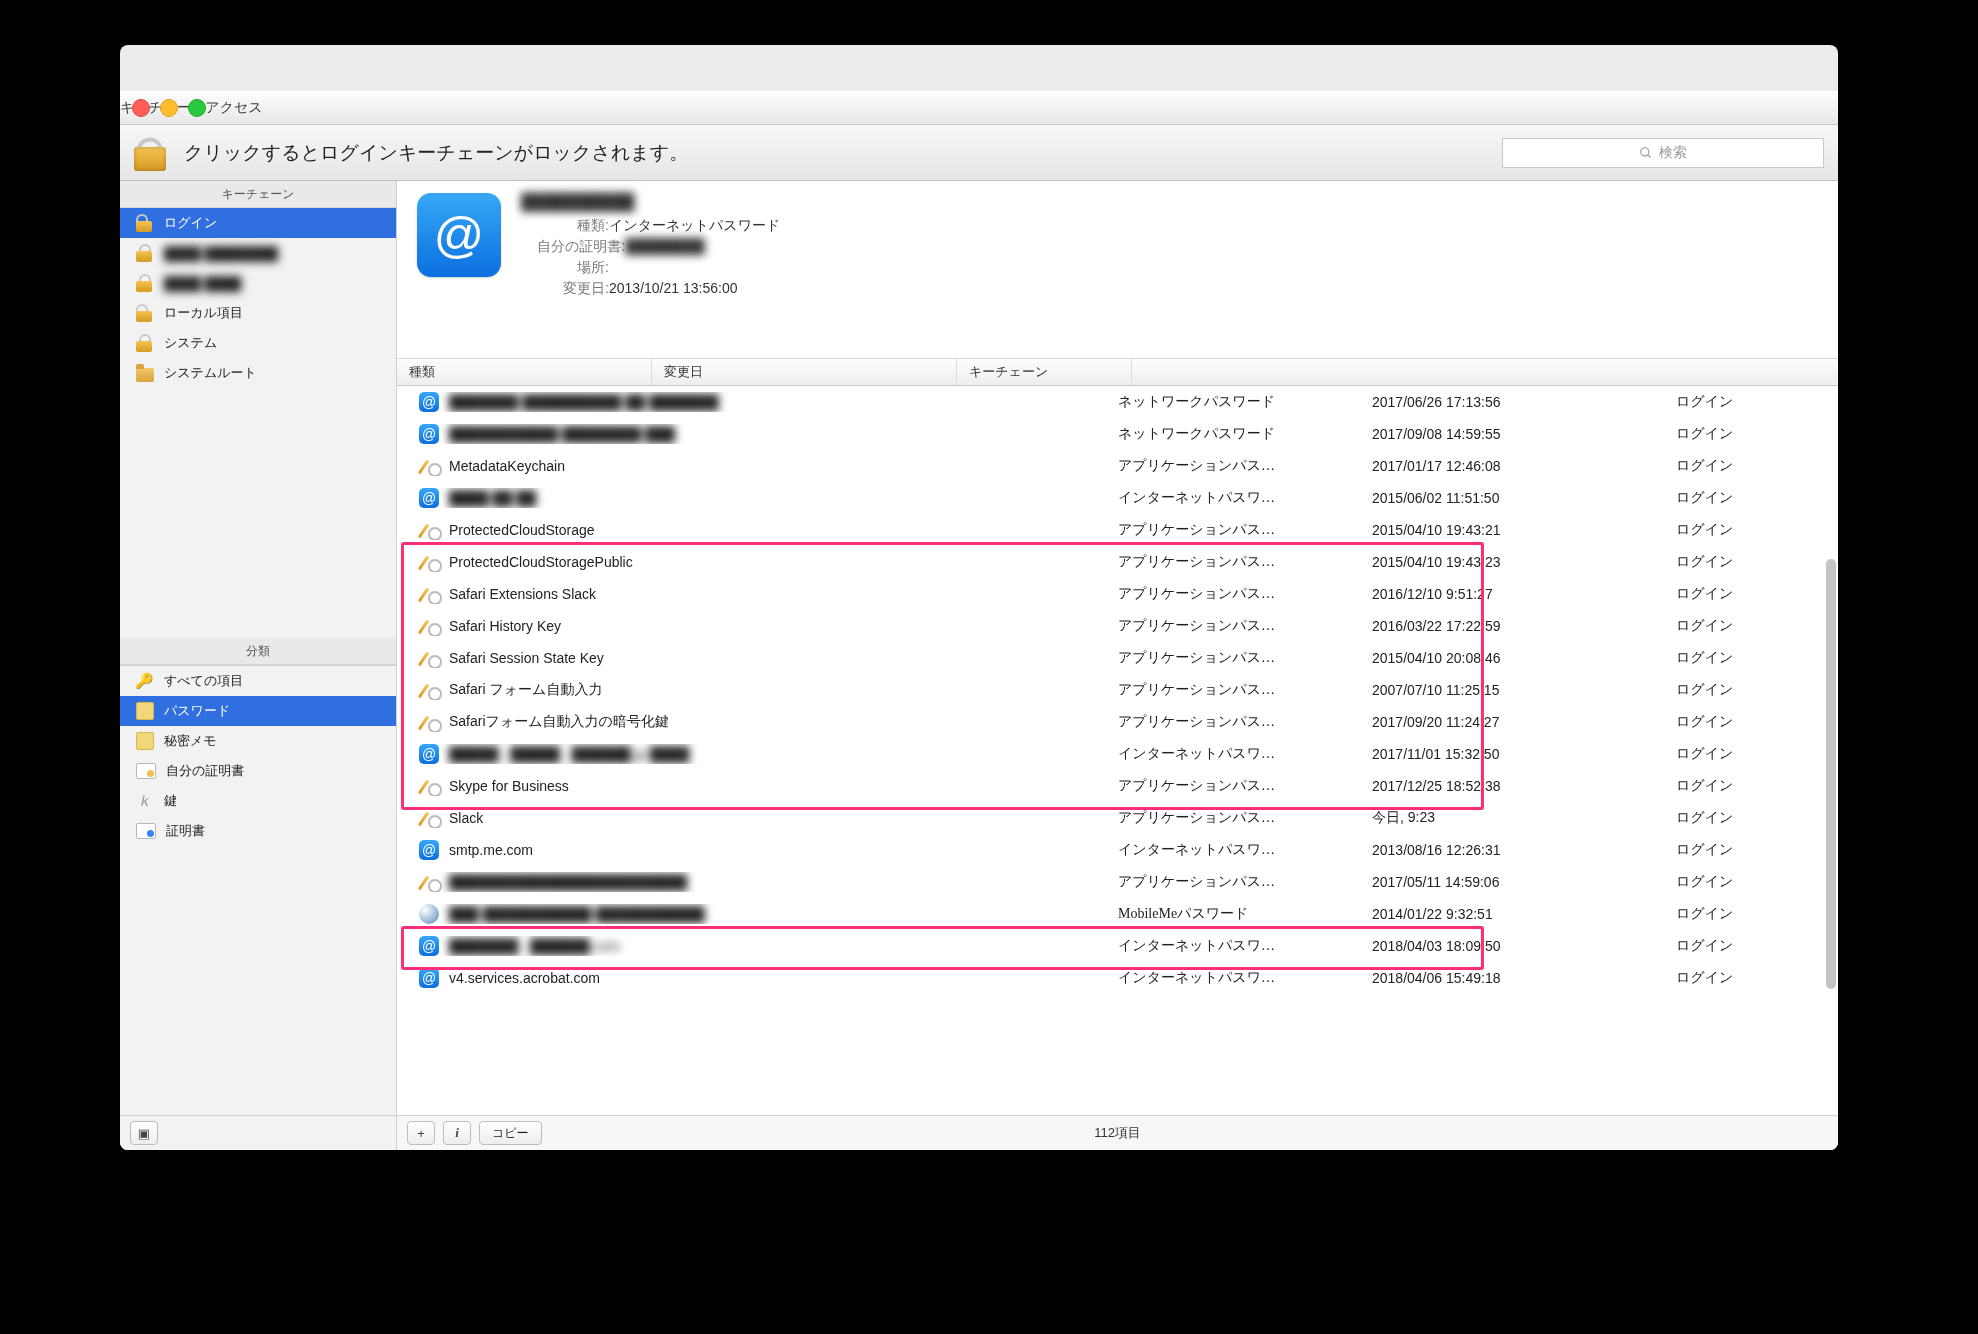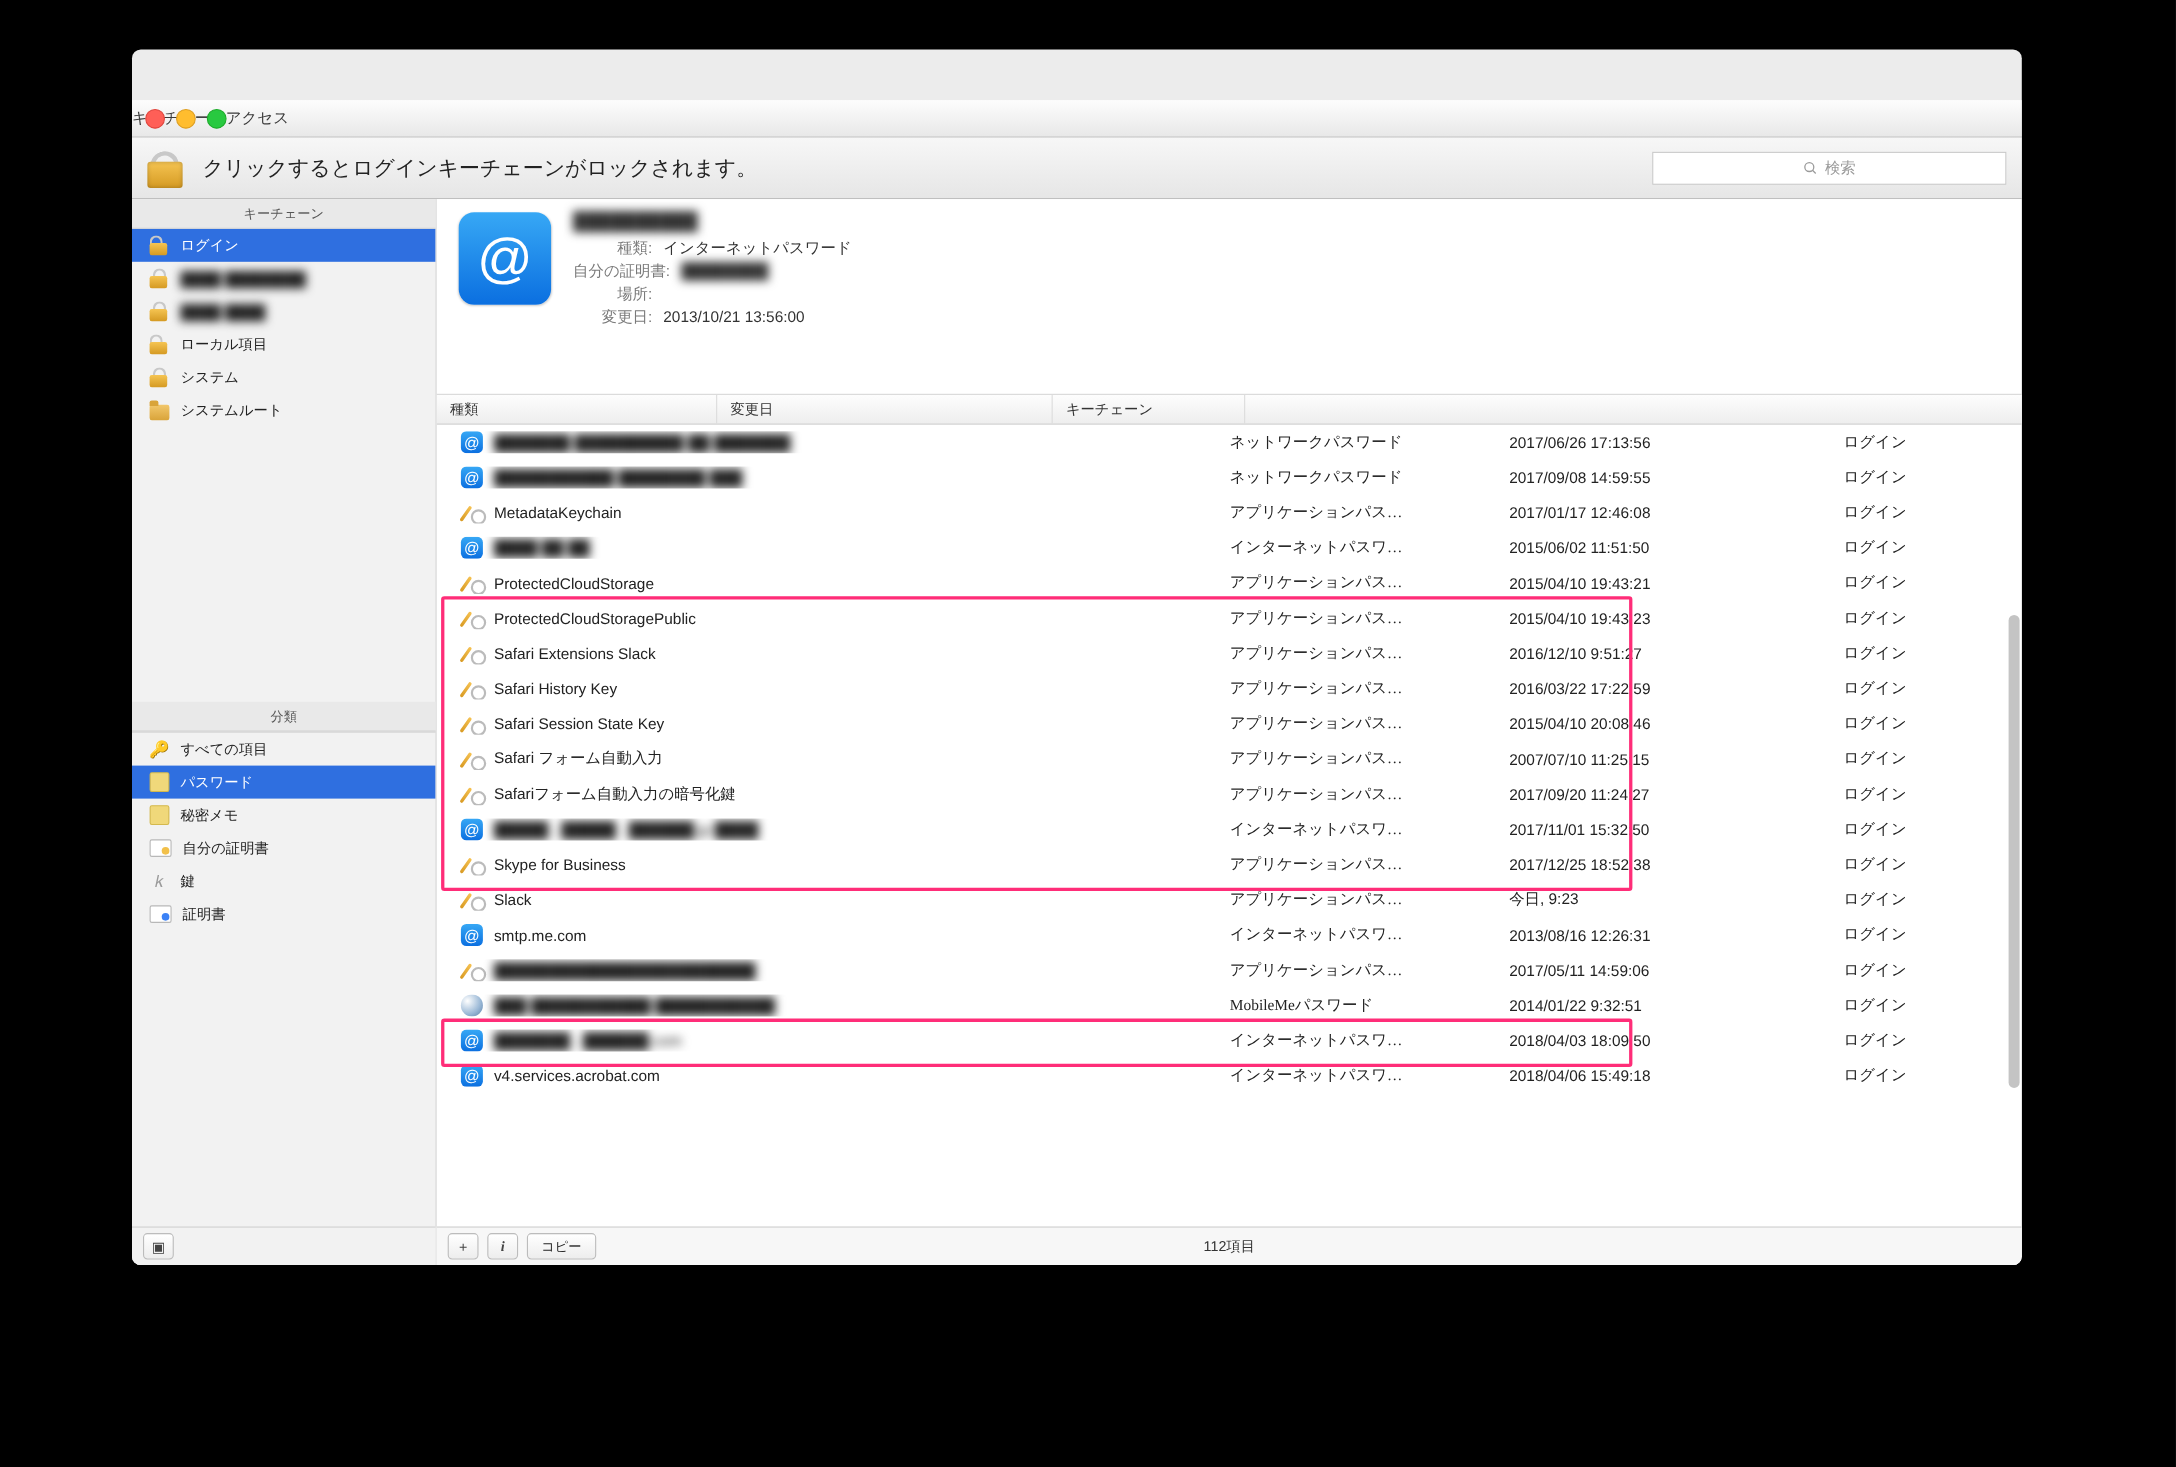--- a/index.html
+++ b/index.html
@@ -46,21 +46,21 @@
   .ic-key{font-size:15px;color:#9a9a9a;}
   .ic-cert{width:18px;height:14px;background:#fff;border:1px solid #b8b8b8;border-radius:2px;position:relative;}
   .ic-cert::after{content:"";position:absolute;right:1px;bottom:1px;width:7px;height:7px;background:#3b82f6;border-radius:50%;}
   .sidepane.bot .sideitem.selected .ic-note{filter:none;}
   
   .main{flex:1;display:flex;flex-direction:column;min-width:0;background:#fff;}
   
   .detail{height:155px;padding:12px 20px 10px 20px;display:flex;gap:20px;border-bottom:1px solid #d8d8d8;}
   .detail .bigicon{width:84px;height:84px;border-radius:14px;background:linear-gradient(#37a8f5,#0b6fe0);display:flex;align-items:center;justify-content:center;color:#fff;font-size:50px;font-weight:500;flex:none;box-shadow:0 1px 2px rgba(0,0,0,.2);}
   .detail .meta{flex:1;font-size:14px;color:#333;}
-  .meta .row{display:flex;gap:10px;margin:3px 0;}
+  .meta .row{display:flex;gap:0;margin:3px 16px;}
   .meta .label{color:#7a7a7a;min-width:72px;text-align:right;}
   .meta h2{margin:0 0 6px 0;font-size:16px;font-weight:600;}
   
   .tablewrap{flex:1;overflow:auto;min-height:0;position:relative;}
   .thead{display:flex;height:26px;background:linear-gradient(#fdfdfd,#eee);border-bottom:1px solid #c9c9c9;position:sticky;top:0;z-index:2;}
   .thead .th{display:flex;align-items:center;padding:0 12px;font-size:13px;color:#333;border-right:1px solid #dcdcdc;}
   .th.sorted::after{content:"⌃";margin-left:auto;font-size:11px;color:#6a6a6a;}
   .col-name{flex:1.9;}
   .col-kind{flex:0 0 230px;font-family:Liberation Serif, serif;}
   .col-date{flex:0 0 280px;}

